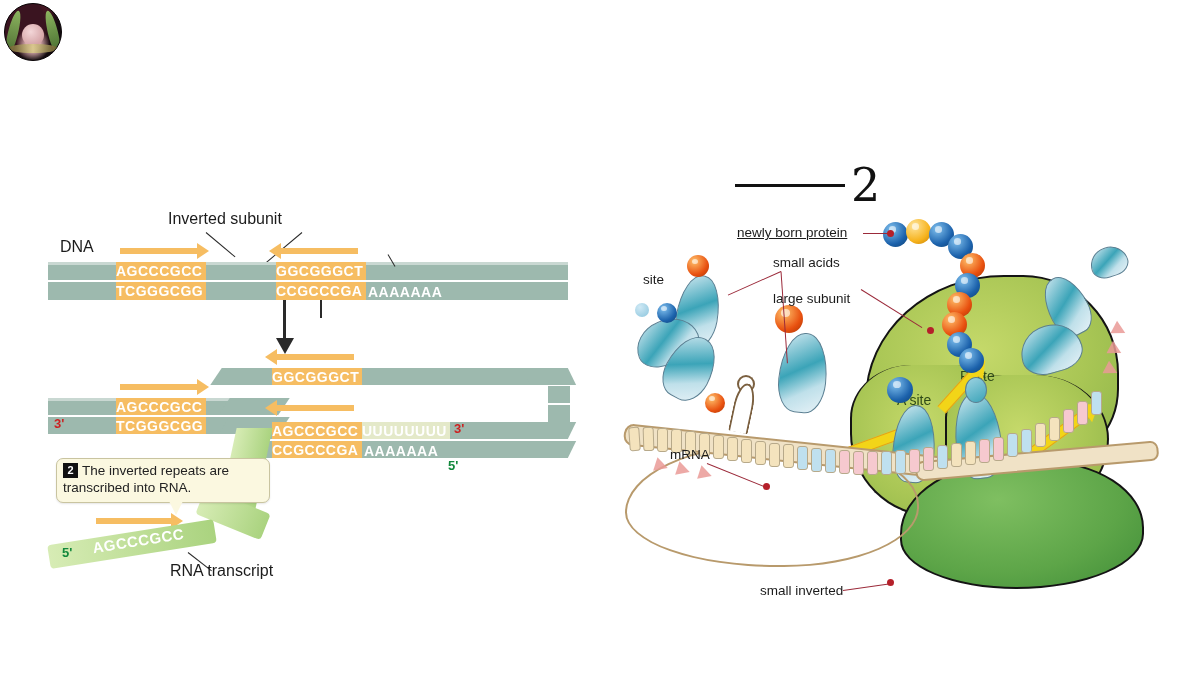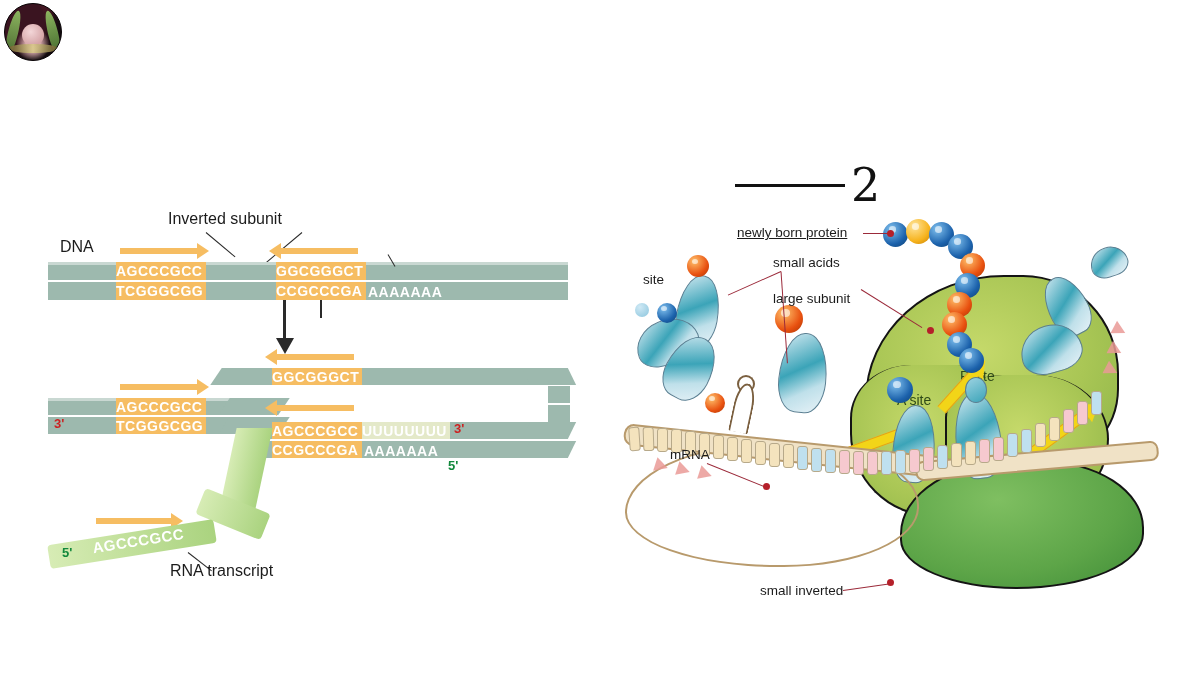--- a/index.html
+++ b/index.html
@@ -174,20 +174,24 @@
     <div class="strand" style="left:478px;top:168px;width:46px;height:17px;transform:skewX(26deg);"></div>
     <div class="strand" style="left:478px;top:222px;width:46px;height:17px;transform:skewX(-26deg);"></div>
     <div class="strand" style="left:478px;top:241px;width:46px;height:17px;transform:skewX(-26deg);"></div>
     <div class="strand" style="left:500px;top:186px;width:22px;height:17px;"></div>
     <div class="strand" style="left:500px;top:205px;width:22px;height:17px;"></div>
 
     <div class="rnaband" style="left:178px;top:228px;width:36px;height:100px;
          border-radius:0 0 0 40px;transform:skewX(-12deg);"></div>
     <div class="rnaband" style="left:150px;top:300px;width:70px;height:28px;transform:rotate(22deg);"></div>
 
+    <div class="callout" style="left:8px;top:258px;width:200px;">
+      <span class="num">2</span><span>The inverted repeats are transcribed into RNA.</span>
+      <span class="tail"></span>
+    </div>
 
     <div class="oarrow" style="left:48px;top:318px;width:76px;"></div>
     <div class="rnaband" style="left:0px;top:332px;width:168px;height:24px;transform:rotate(-9deg);"></div>
     <div class="prime p5" style="left:14px;top:345px;">5'</div>
     <div style="position:absolute;left:44px;top:332px;transform:rotate(-9deg);color:#fff;font-weight:bold;font-size:15px;letter-spacing:.5px;">AGCCCGCC</div>
     <div class="leader" style="left:140px;top:352px;width:30px;transform:rotate(38deg);"></div>
     <div class="fl-lbl" style="left:122px;top:362px;font-size:16px;">RNA transcript</div>
   </div>
 
   <div class="fig-right">

